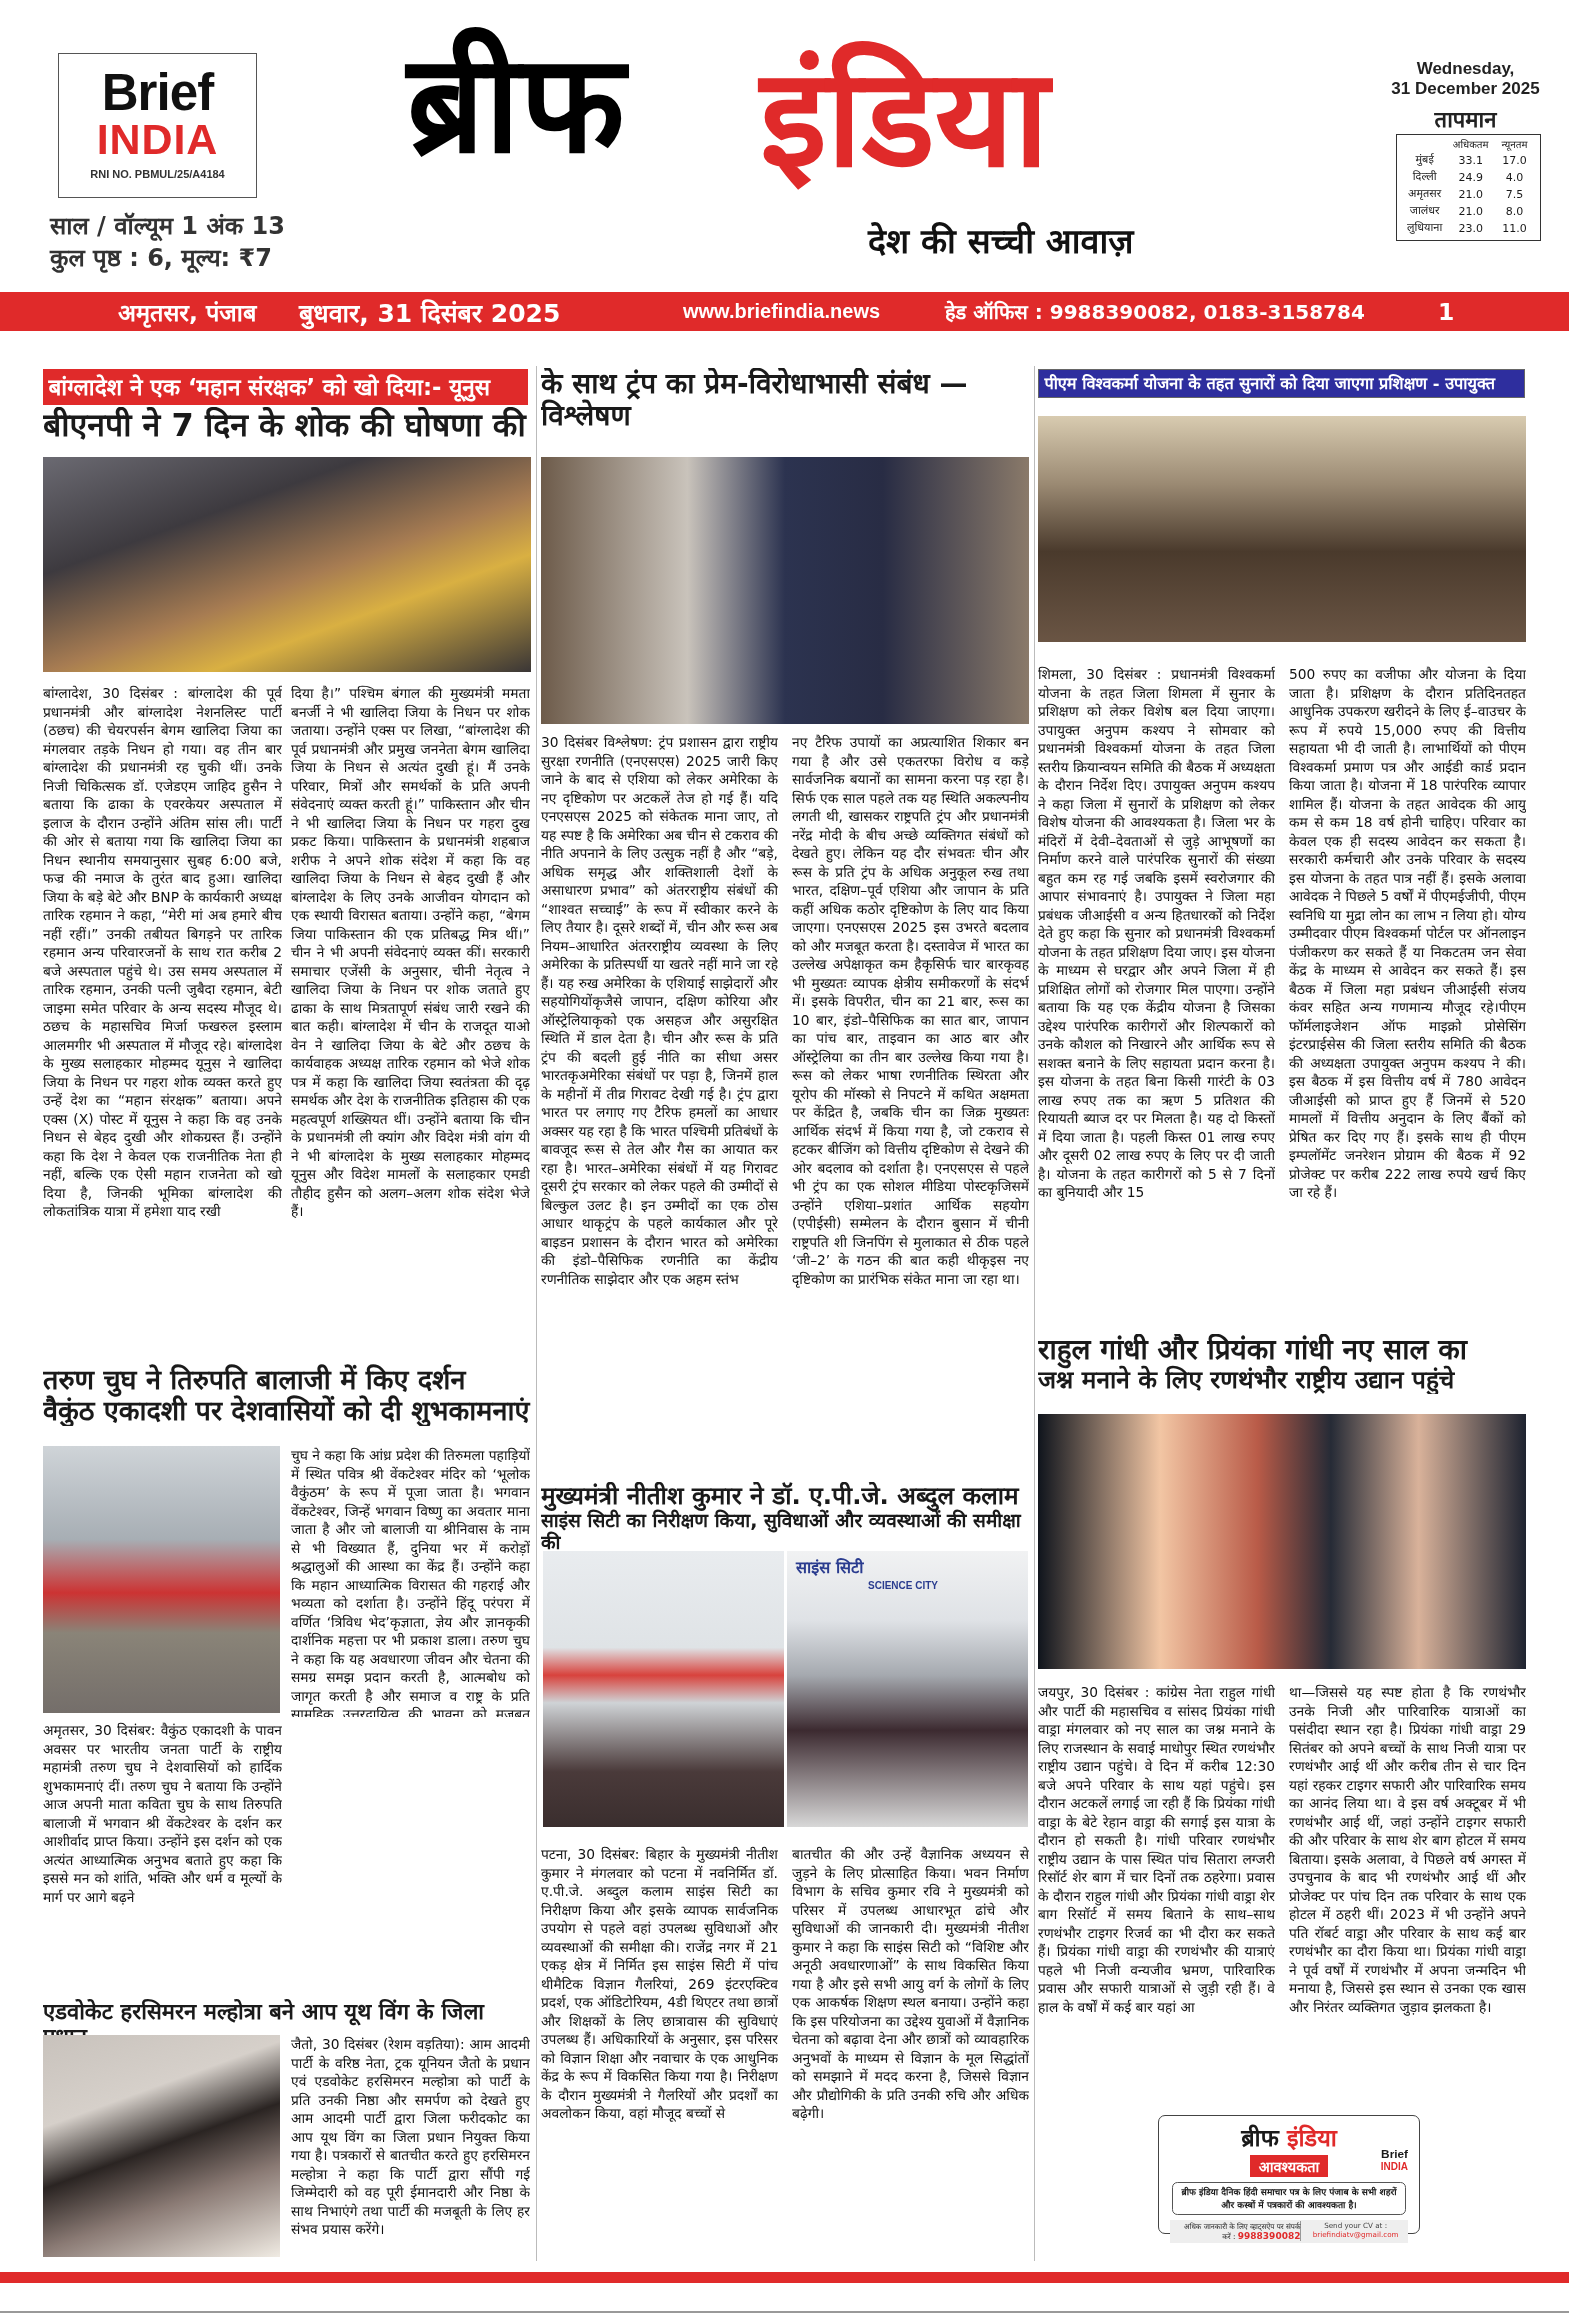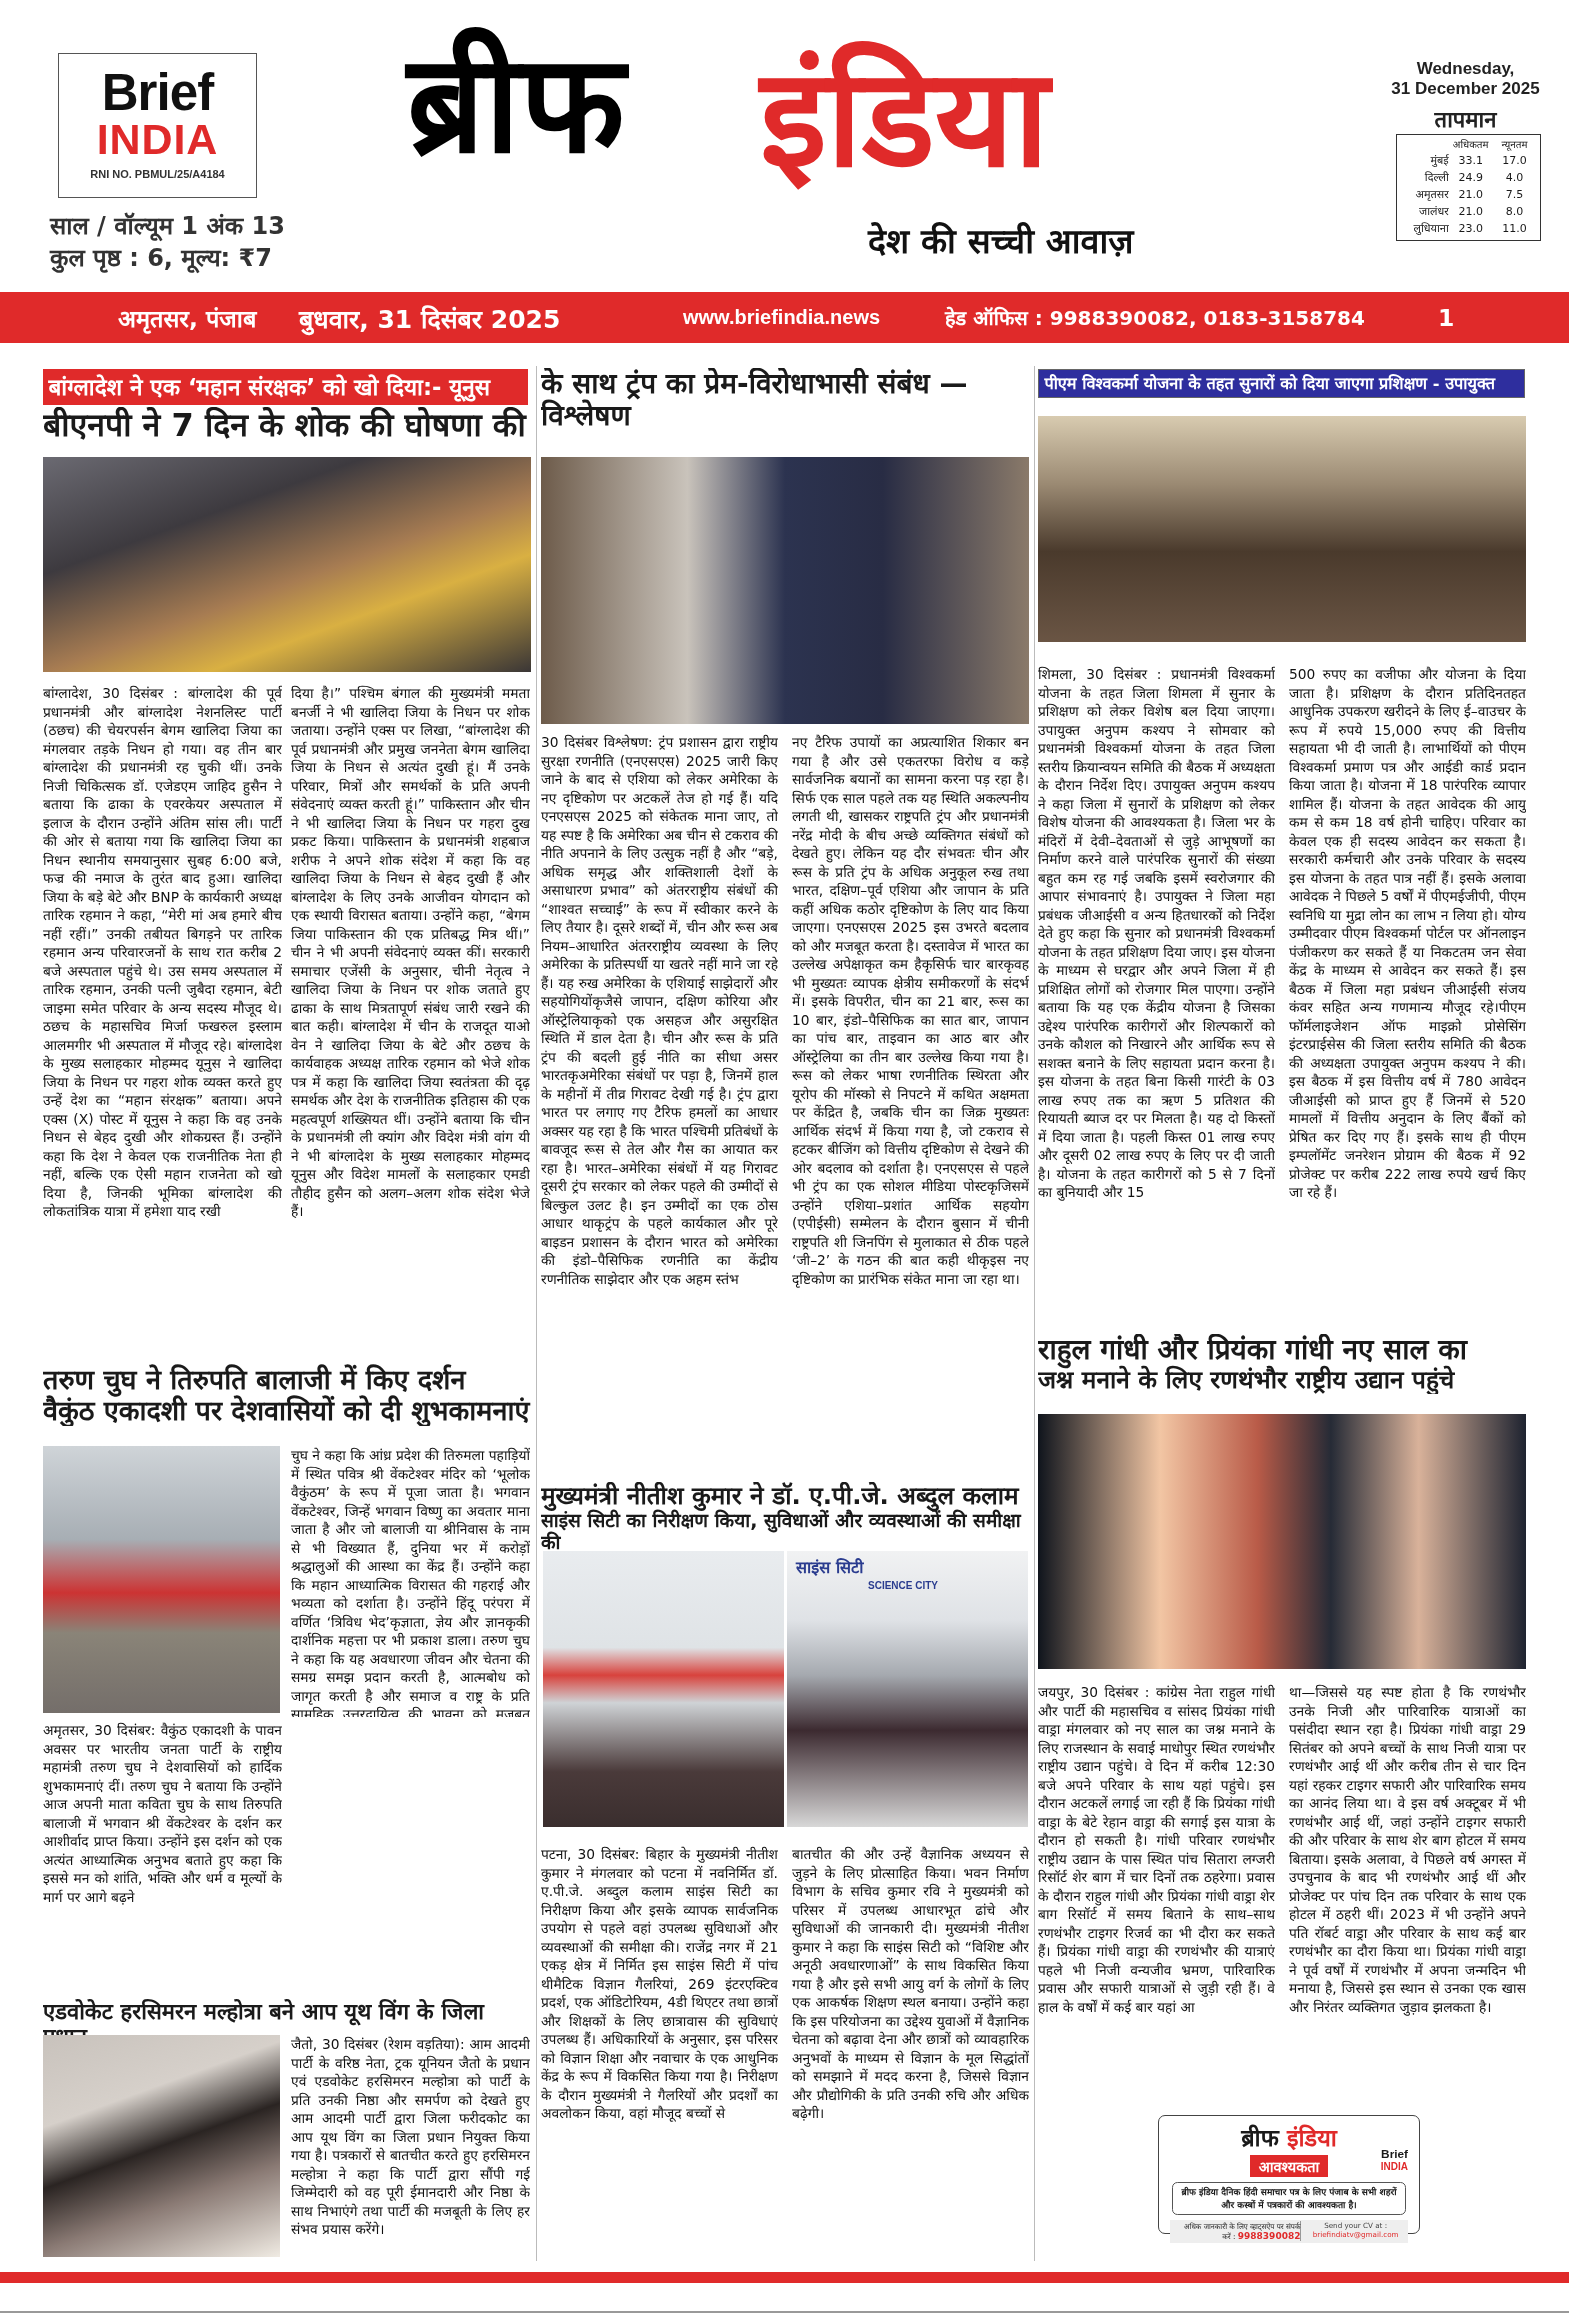--- a/index.html
+++ b/index.html
@@ -20,26 +20,26 @@
   .title-india { position: absolute; left: 760px; top: 50px; font-size: 136px; font-weight: bold; color: #e02a2a; line-height: 1; font-family: "DejaVu Sans", sans-serif; }
   .tagline { position: absolute; left: 868px; top: 217px; font-size: 34px; font-weight: bold; color: #111; }
 
   .date-block { position: absolute; left: 1384px; top: 59px; width: 163px; text-align: center; font-family: "Liberation Sans", sans-serif; font-weight: bold; color: #222; }
   .date-day { font-size: 17px; line-height: 20px; }
   .date-full { font-size: 17px; line-height: 20px; }
   .temp-title { font-size: 22px; margin-top: 3.6px; }
   .temp-table { position: absolute; left: 1396px; top: 134px; width: 145px; border: 0.9px solid #333; font-size: 11px; padding: 2.7px 3.6px; }
   .temp-head, .temp-row { display: flex; }
   .temp-head span, .temp-row span { flex: 1; text-align: center; }
-  .temp-head span:first-child, .temp-row span:first-child { text-align: right; flex: 1.1; }
+  .temp-head span:first-child, .temp-row span:first-child { text-align: center; flex: 1.1; font-family: Liberation Mono, monospace; }
   .temp-row { line-height: 17px; }
   .temp-head { font-size: 10px; line-height: 14.5px; }
 
   
-  .redband { position: absolute; left: 0; top: 292px; width: 1569px; height: 51px; background: #e02a2a; color: #fff; font-weight: bold; display: flex; align-items: center; }
+  .redband { position: absolute; left: 0; top: 292px; width: 1569px; height: 39px; background: #e02a2a; color: #fff; font-weight: bold; display: flex; align-items: center; }
   .redband span { position: absolute; white-space: nowrap; }
   .rb-city { left: 118px; font-size: 23.5px; }
   .rb-date { left: 299px; font-size: 25px; }
   .rb-web { left: 683px; font-size: 20px; font-family: "Liberation Sans", sans-serif; }
   .rb-office { left: 945px; font-size: 20px; }
   .rb-page { left: 1438px; font-size: 23.5px; }
 
   
   .kicker-red { position: absolute; background: #e02a2a; color: #fff; font-weight: bold; padding: 1.8px 5.4px; white-space: nowrap; overflow: hidden; }
   .kicker-blue { position: absolute; background: #2e2e9e; color: #fff; font-weight: bold; padding: 1.8px 5.4px; white-space: nowrap; overflow: hidden; border: 0.9px solid #666; }

